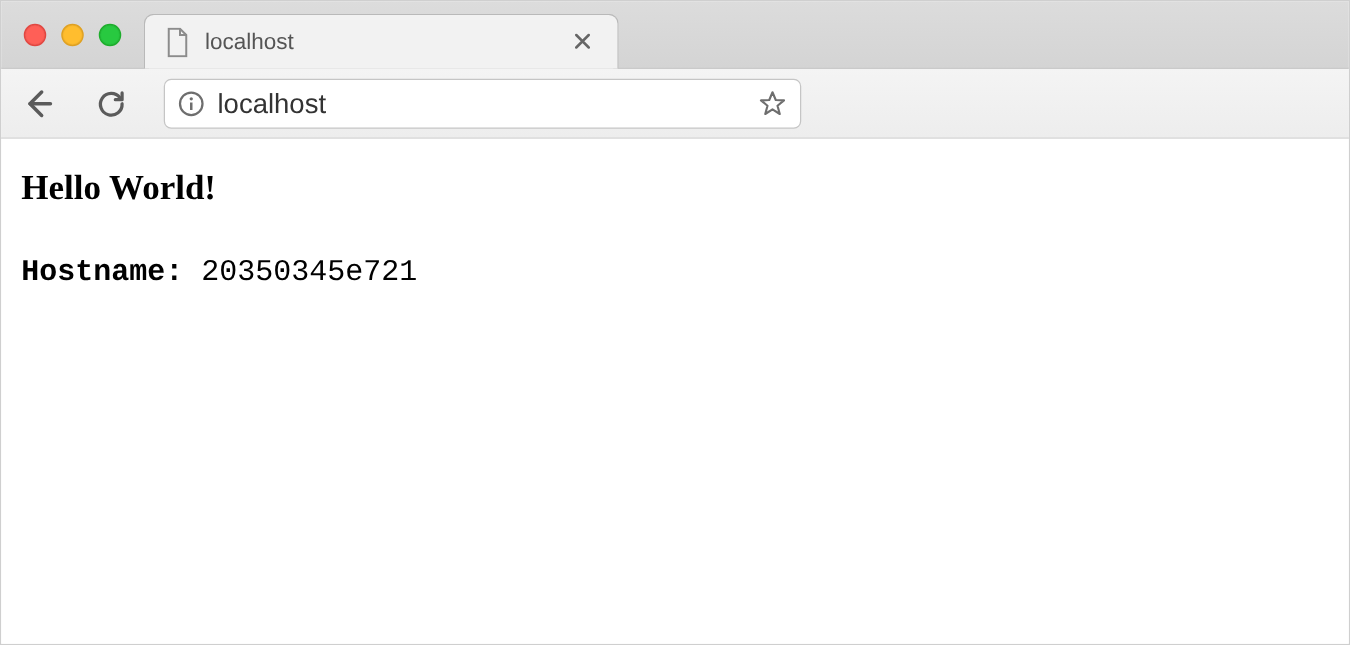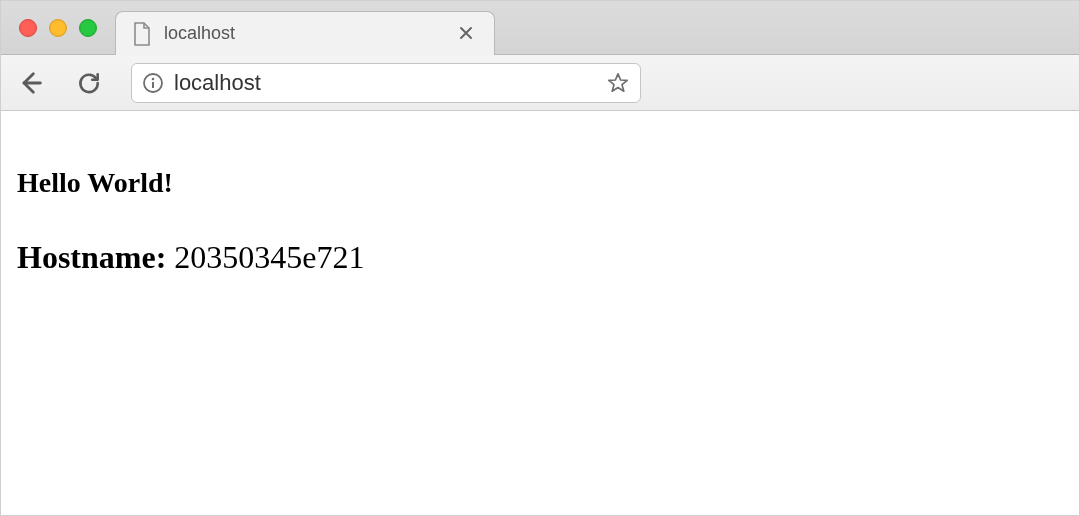--- a/index.html
+++ b/index.html
@@ -105,33 +105,33 @@
       font-size: 22px;
     }
     .omnibox .info-icn { width: 22px; height: 22px; flex-shrink:0; }
     .omnibox .url { flex: 1; color: #333; }
     .omnibox .star { width: 24px; height: 24px; color: #777; cursor: pointer; }
 
     
     .page {
       flex: 1;
       background: #fff;
-      padding: 36px 16px;
+      padding: 24px 16px;
       font-family: "Times New Roman", Times, serif;
       color: #000;
-      margin-top: 20px;
     }
     .page h3 {
       font-size: 28px;
       font-weight: bold;
       margin-bottom: 34px;
     }
     .page p {
-      font-size: 32px;
+      font-size: 24px;
       line-height: 1.5;
+      font-family: Liberation Mono, monospace;
     }
     .page p b { font-weight: bold; }
     .page p i { font-style: italic; }
   </style>
 </head>
 <body>
 
 <div class="browser">
 
   <div class="tabstrip">

